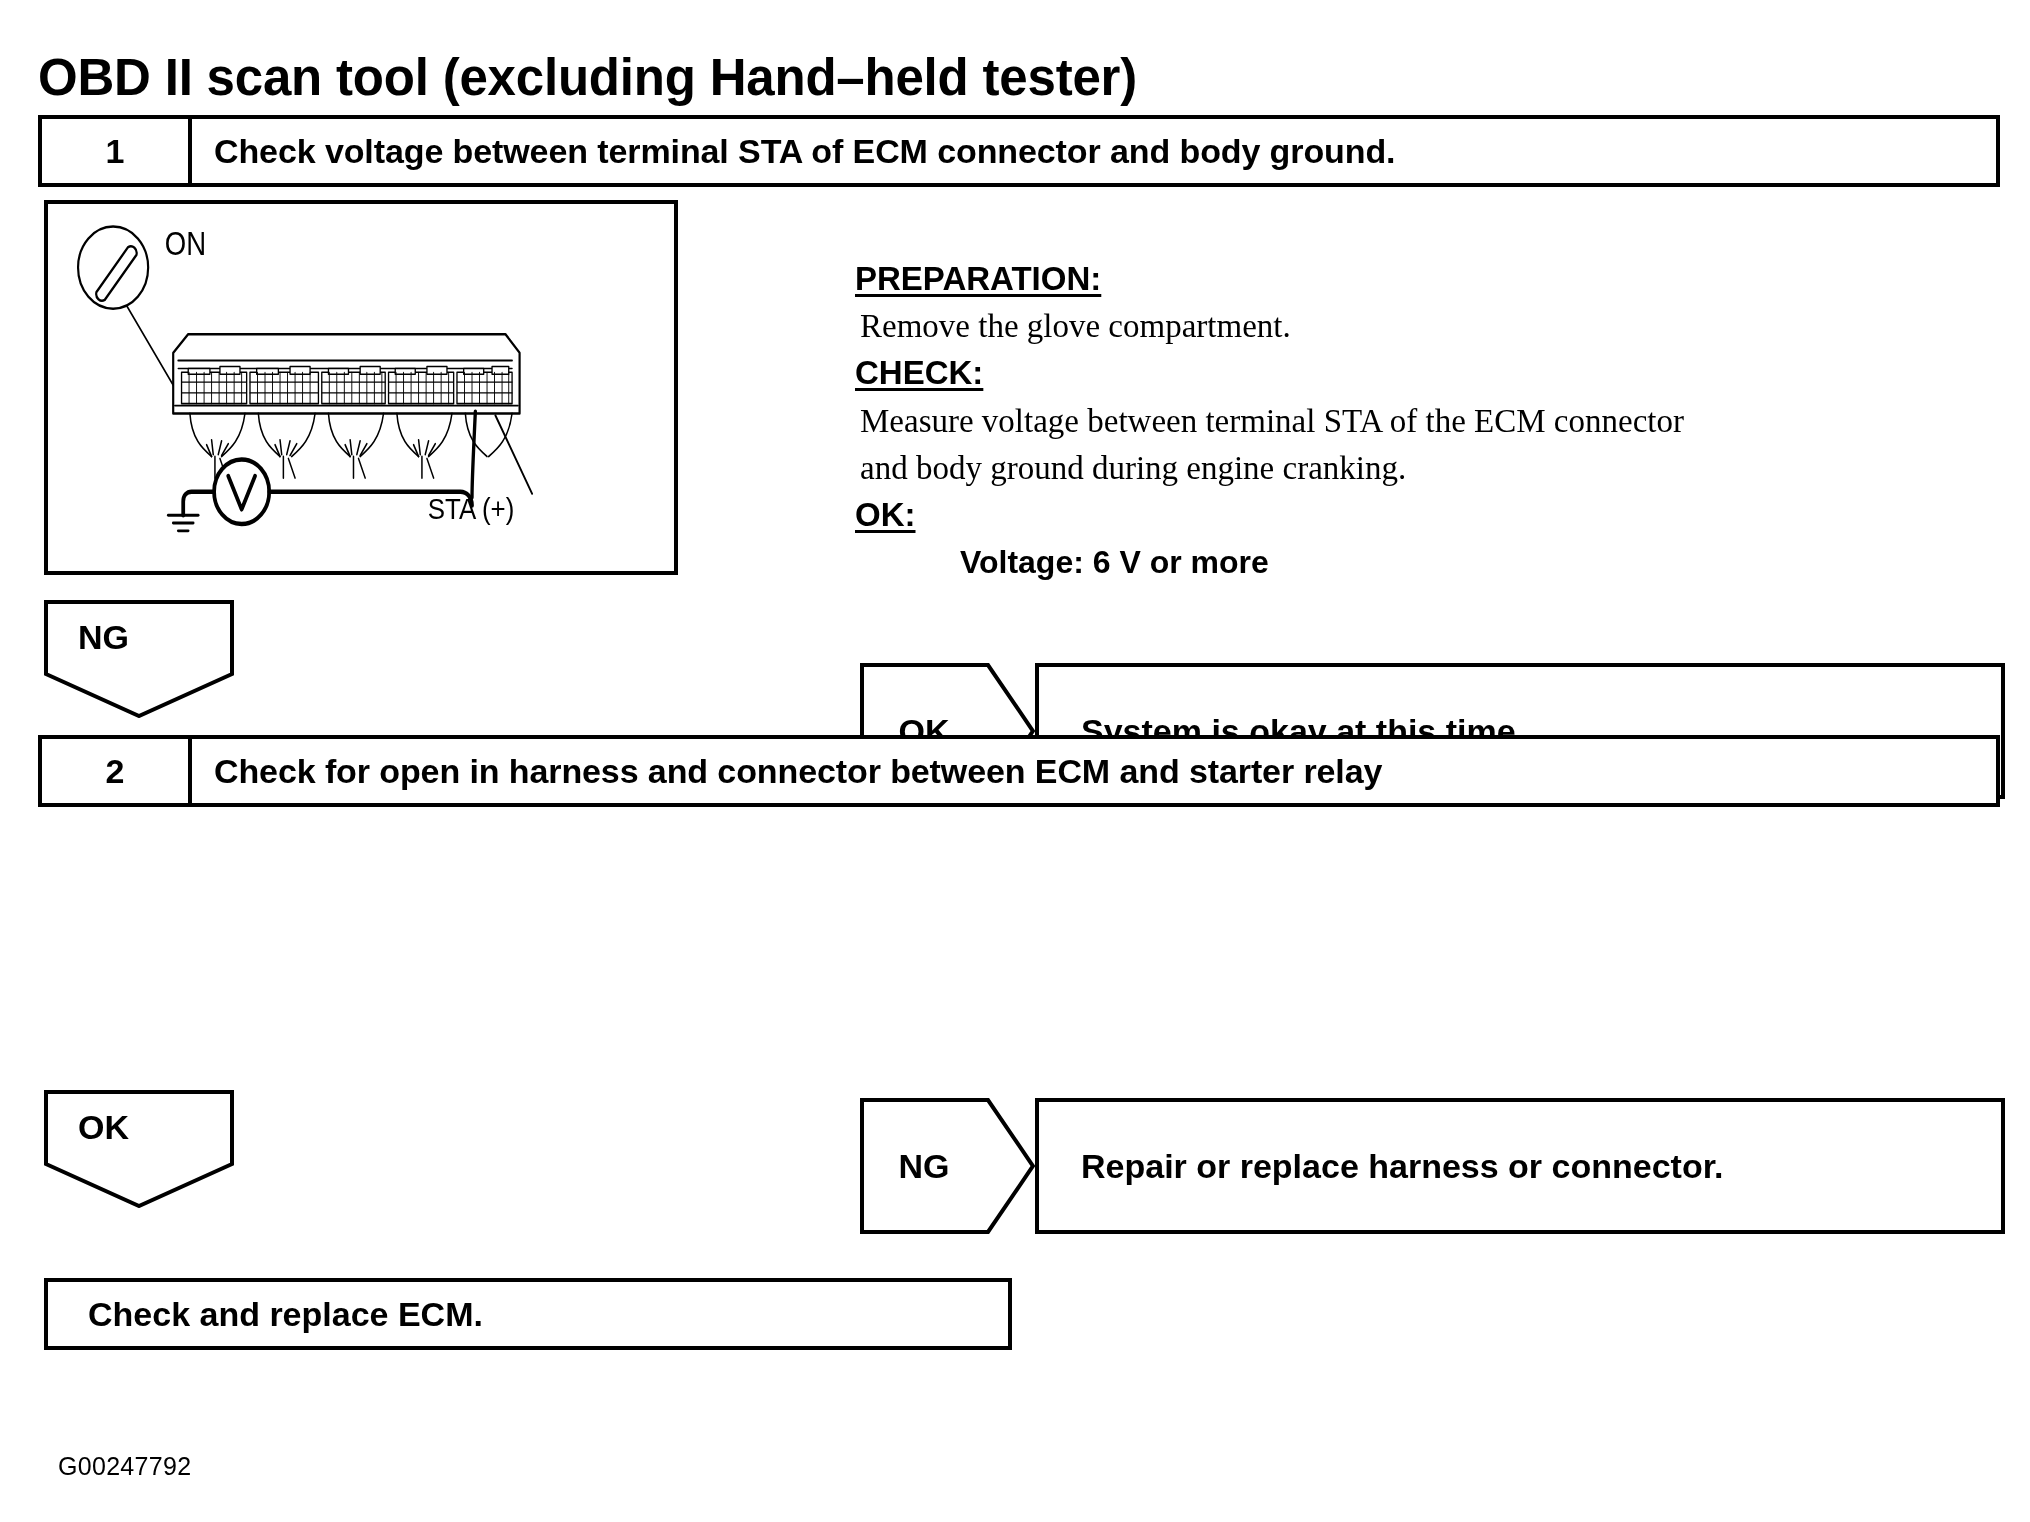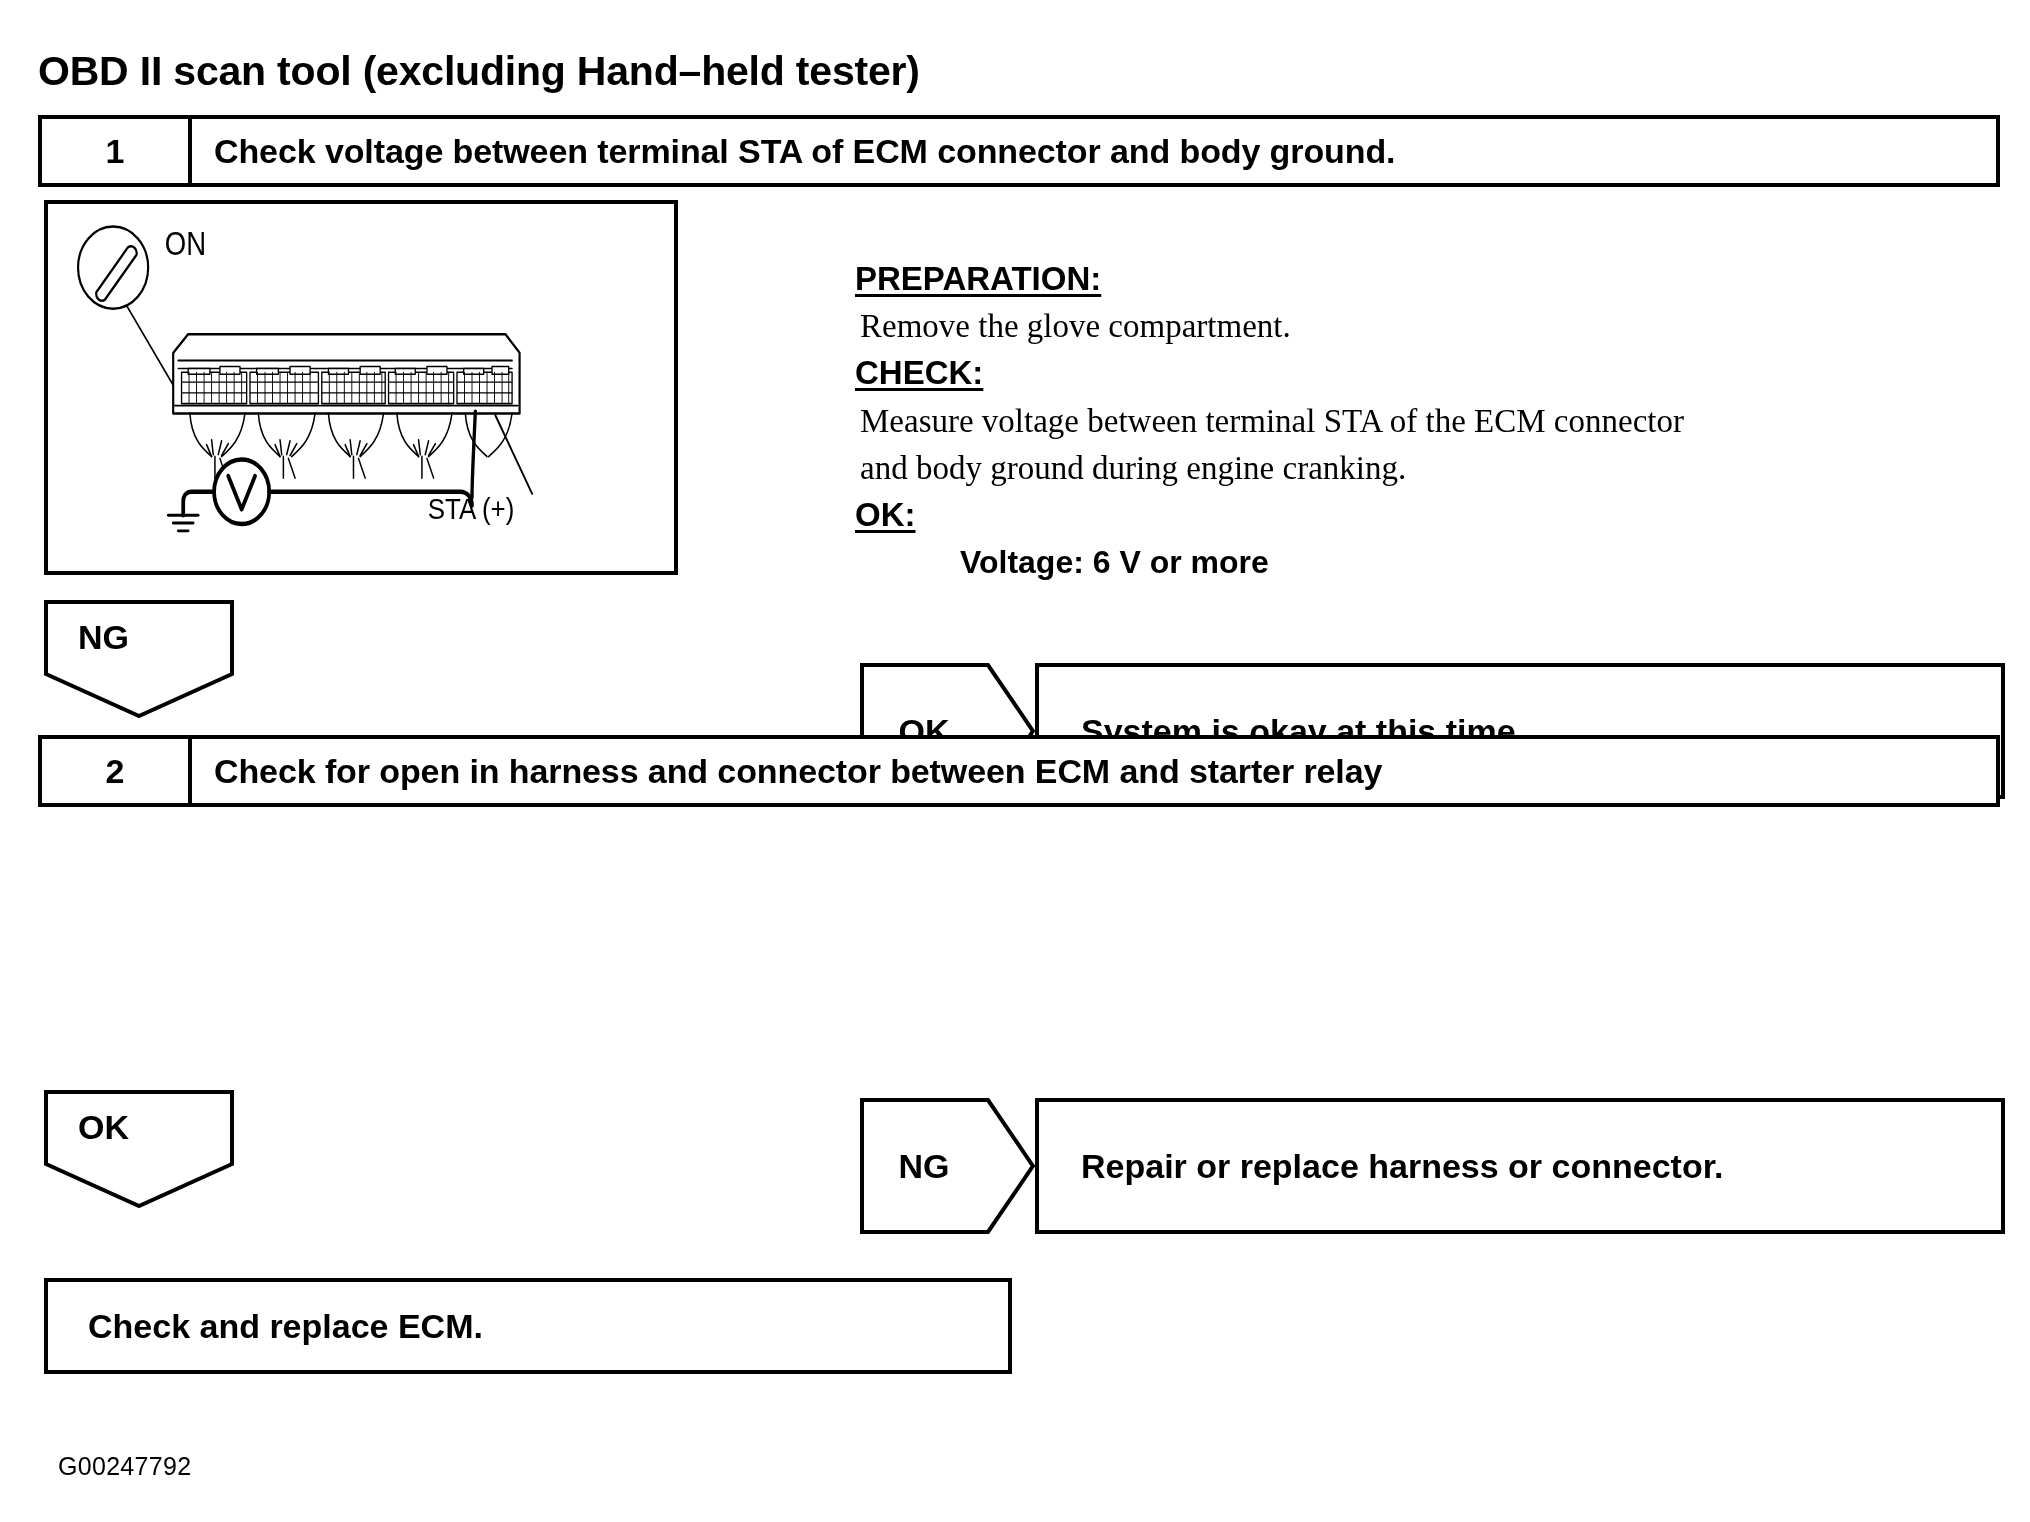--- a/index.html
+++ b/index.html
@@ -14,21 +14,21 @@
     font-family: "Liberation Sans", sans-serif;
     color: #000000;
     overflow: hidden;
   }
 
   
   .page-title {
     position: absolute;
     left: 38px;
     top: 48px;
-    font-size: 41px;
+    font-size: 51px;
     font-weight: bold;
     letter-spacing: -0.2px;
     white-space: nowrap;
   }
 
   
   .step-bar {
     position: absolute;
     border: 4px solid #000;
     box-sizing: border-box;
@@ -166,21 +166,21 @@
   }
   #ng-down-arrow { left: 44px; top: 600px; }
   #ok-down-arrow { left: 44px; top: 1090px; }
 
   
   #final-box {
     position: absolute;
     left: 44px;
     top: 1278px;
     width: 968px;
-    height: 96px;
+    height: 72px;
     border: 4px solid #000;
     box-sizing: border-box;
     display: flex;
     align-items: center;
     padding-left: 40px;
     font-size: 34px;
     font-weight: bold;
     background: #fff;
   }
 

